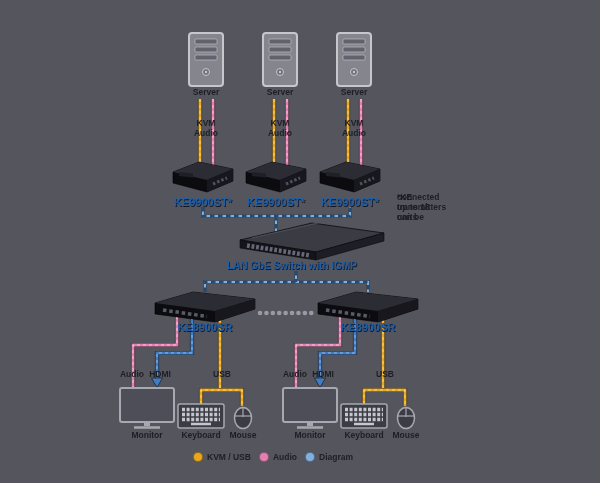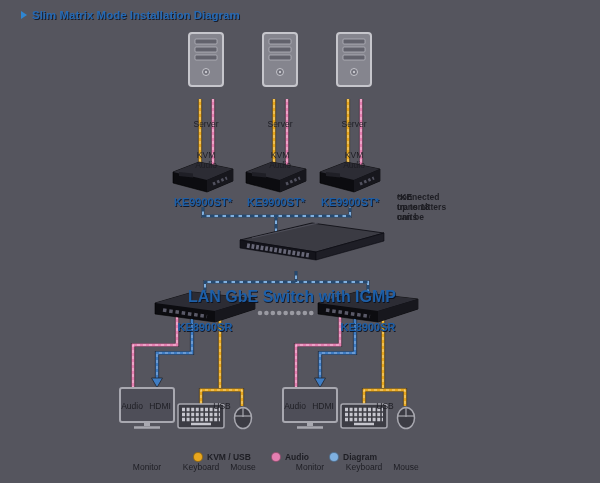--- a/index.html
+++ b/index.html
@@ -1,29 +1,29 @@
 <!DOCTYPE html>
 <html><head>
 <meta charset="utf-8">
 <style>
   html,body{margin:0;padding:0;}
   body{font-family:"Liberation Sans",sans-serif;}
   .stage{position:relative;width:600px;height:483px;overflow:hidden;background:#55555e;}
   svg{position:absolute;left:0;top:0;}
   .labels span, .labels div{position:absolute;}
-  .lbl{font-size:8.5px;font-weight:normal;color:#1e1e24;white-space:nowrap;transform:translateX(-50%);margin-top:32px;}
+  .lbl{font-size:8.5px;font-weight:bold;color:#1e1e24;white-space:nowrap;transform:translateX(-50%);}
   .plbl{font-size:11px;font-weight:bold;color:#1d5fa8;white-space:nowrap;transform:translateX(-50%);
         text-shadow:0.7px 0.7px 0 rgba(8,14,28,.85);}
   .title{position:absolute;left:21px;top:9px;display:flex;align-items:center;}
   .title .tri{width:0;height:0;border-left:6px solid #2f86d2;border-top:4.5px solid transparent;
               border-bottom:4.5px solid transparent;margin-right:5px;}
   .title .txt{font-size:11.5px;font-weight:bold;color:#2569b4;text-shadow:1px 1px 0 rgba(10,16,30,.8);white-space:nowrap;}
   .note{position:absolute;left:397px;top:192px;font-size:8.5px;font-weight:bold;color:#1e1e24;line-height:10px;}
-  .switch-lbl{font-size:16px;font-weight:bold;margin-top:28px;}
-  .legend{position:absolute;left:193px;top:452px;display:flex;align-items:center;gap:20px;}
+  .switch-lbl{font-size:10px;font-weight:bold;}
+  .legend{position:absolute;left:193px;top:452px;display:flex;align-items:center;gap:8px;}
   .legend .item{display:flex;align-items:center;gap:4px;}
   .legend .dot{width:10px;height:10px;border-radius:50%;border:1px solid rgba(0,0,0,.35);box-sizing:border-box;}
   .legend .lab{font-size:8.5px;font-weight:bold;color:#1e1e24;white-space:nowrap;}
 </style>
 </head>
 <body>
 
 <div class="stage" style="background: rgb(85, 85, 94);">
 
   <svg width="600" height="483" viewBox="0 0 600 483">
@@ -146,24 +146,20 @@
     <g>
       <use href="#keyboard-shape" x="201" y="404"></use>
       <use href="#keyboard-shape" x="364" y="404"></use>
     </g>
     <g>
       <use href="#mouse-shape" x="243" y="407"></use>
       <use href="#mouse-shape" x="406" y="407"></use>
     </g>
   </svg>
 
-  <div class="title">
-    <span class="tri"></span>
-    <span class="txt">Slim Matrix Mode Installation Diagram</span>
-  </div>
 
   <div class="labels">
 
     <span class="lbl" style="left:206px;top:87px">Server</span>
     <span class="lbl" style="left:280px;top:87px">Server</span>
     <span class="lbl" style="left:354px;top:87px">Server</span>
 
     <span class="lbl" style="left:206px;top:118px">KVM</span>
     <span class="lbl" style="left:206px;top:128px">Audio</span>
     <span class="lbl" style="left:280px;top:118px">KVM</span>

